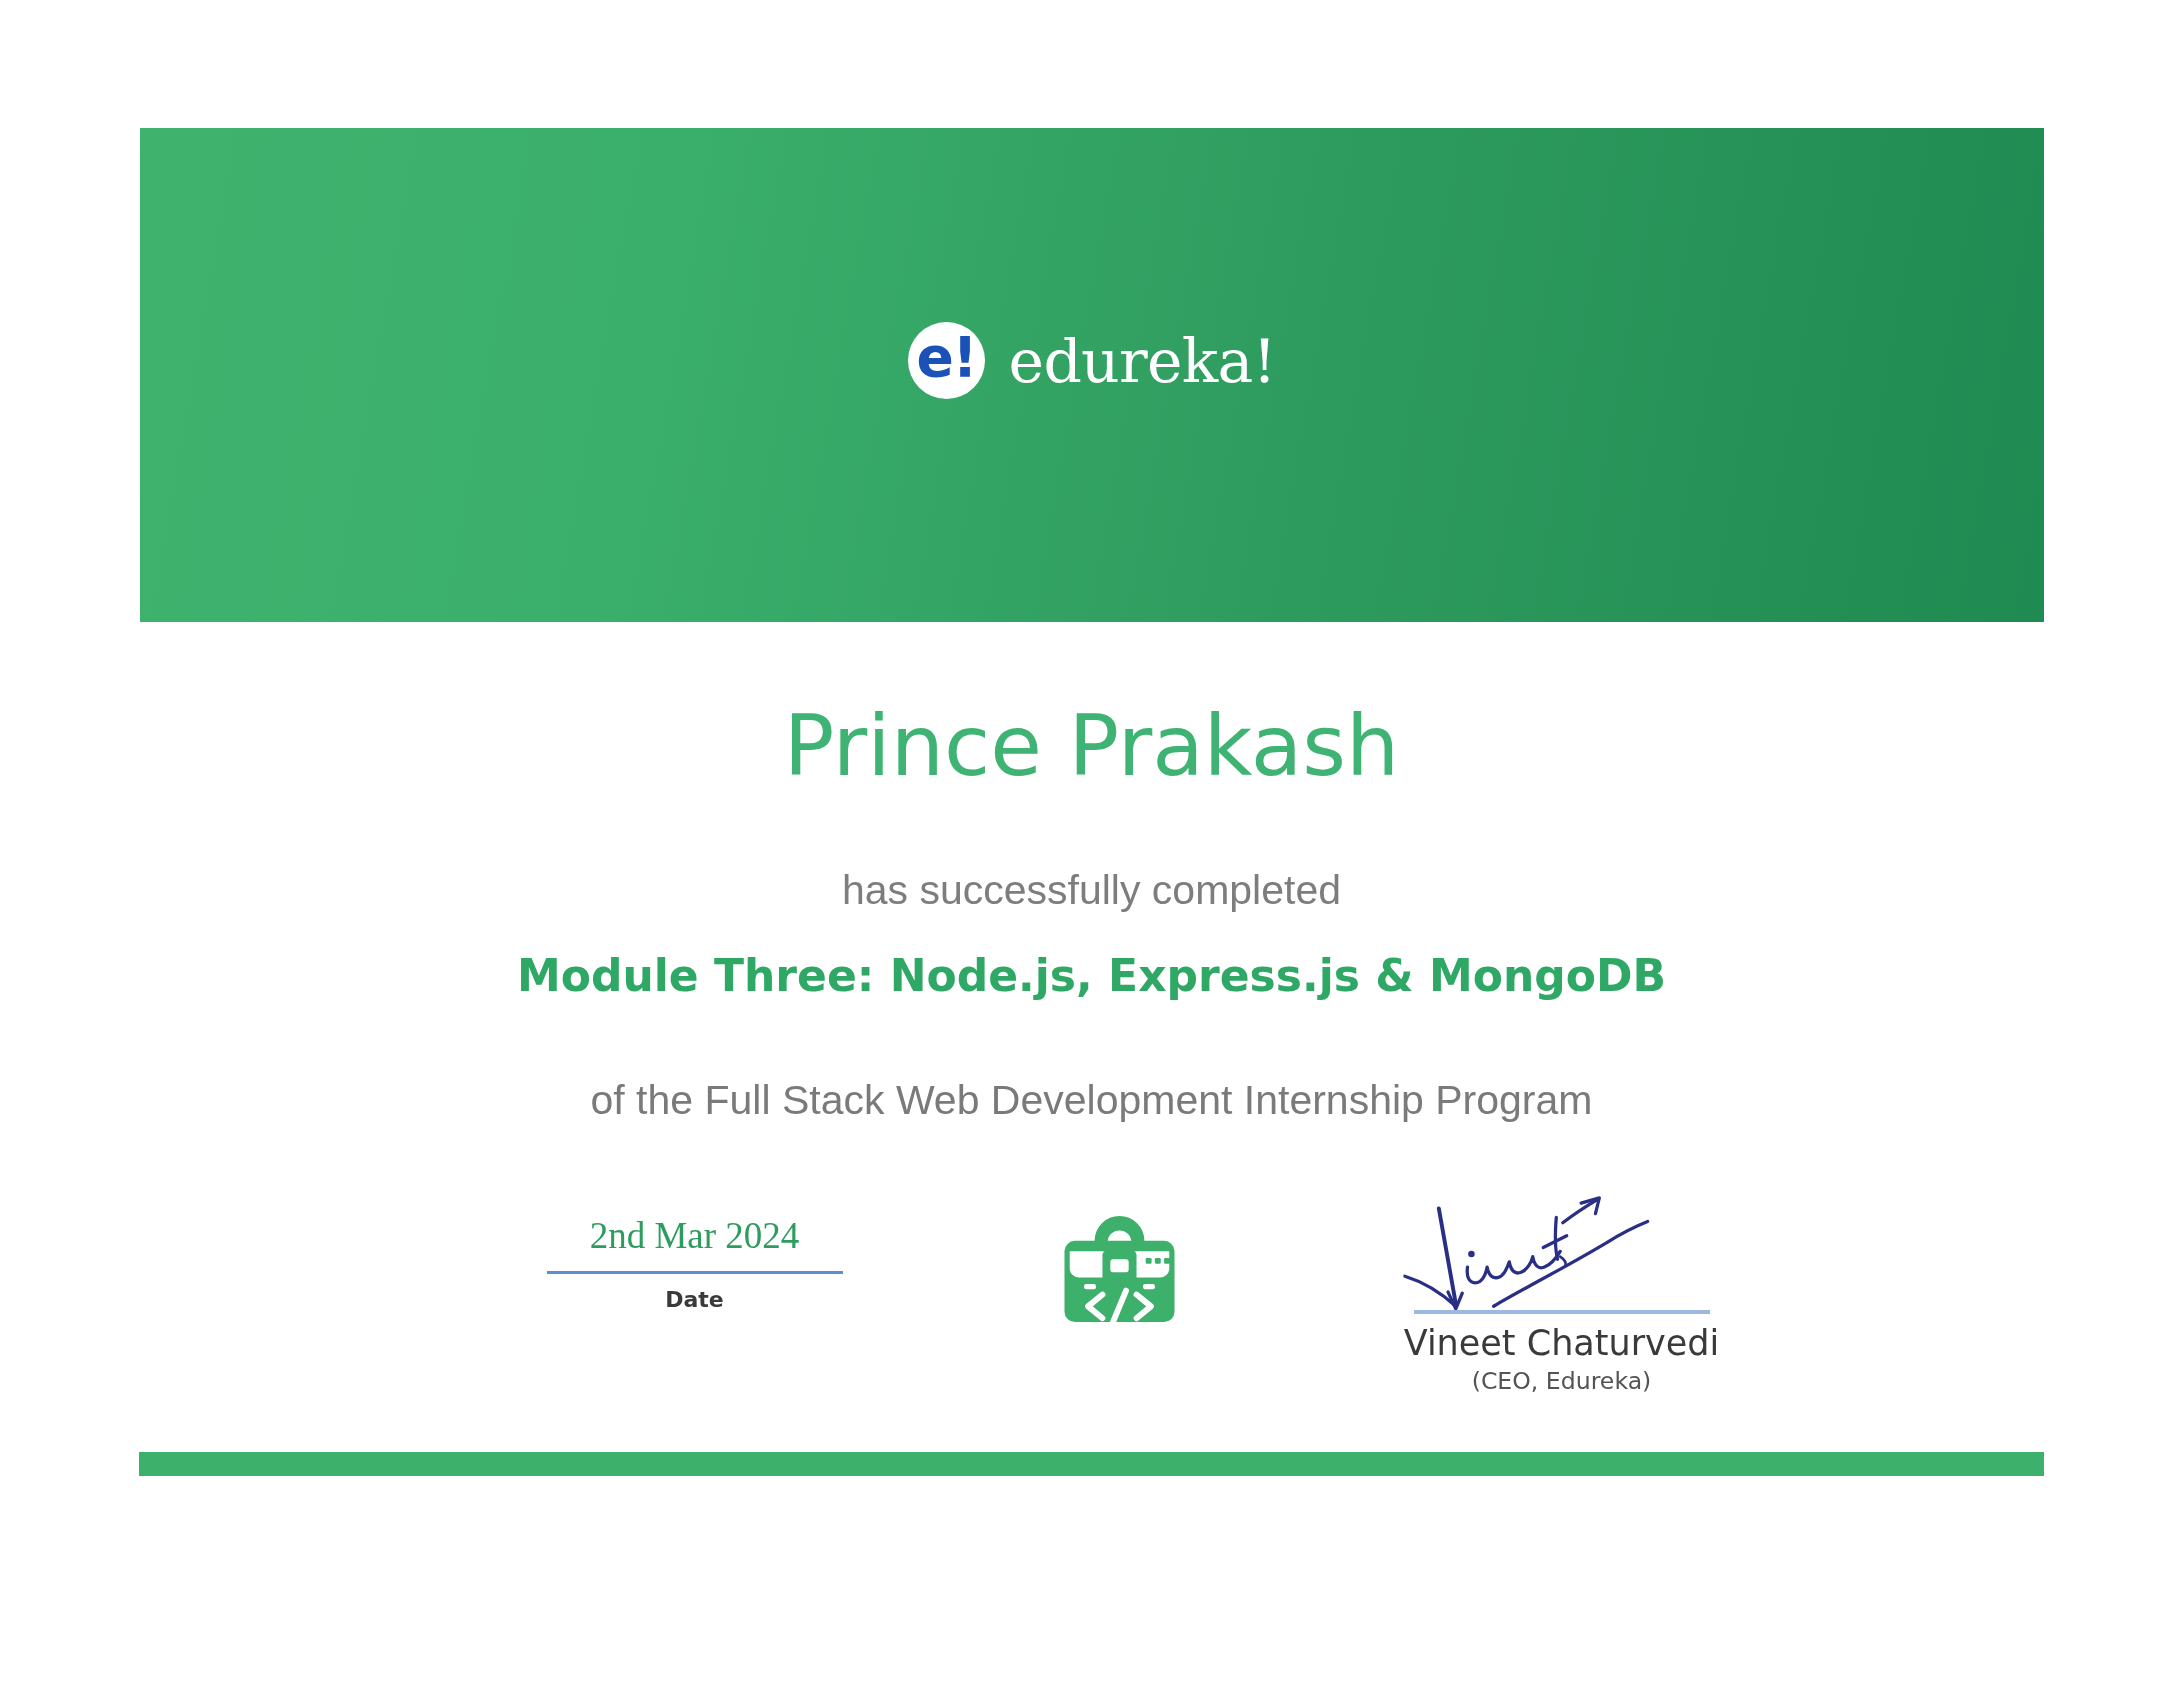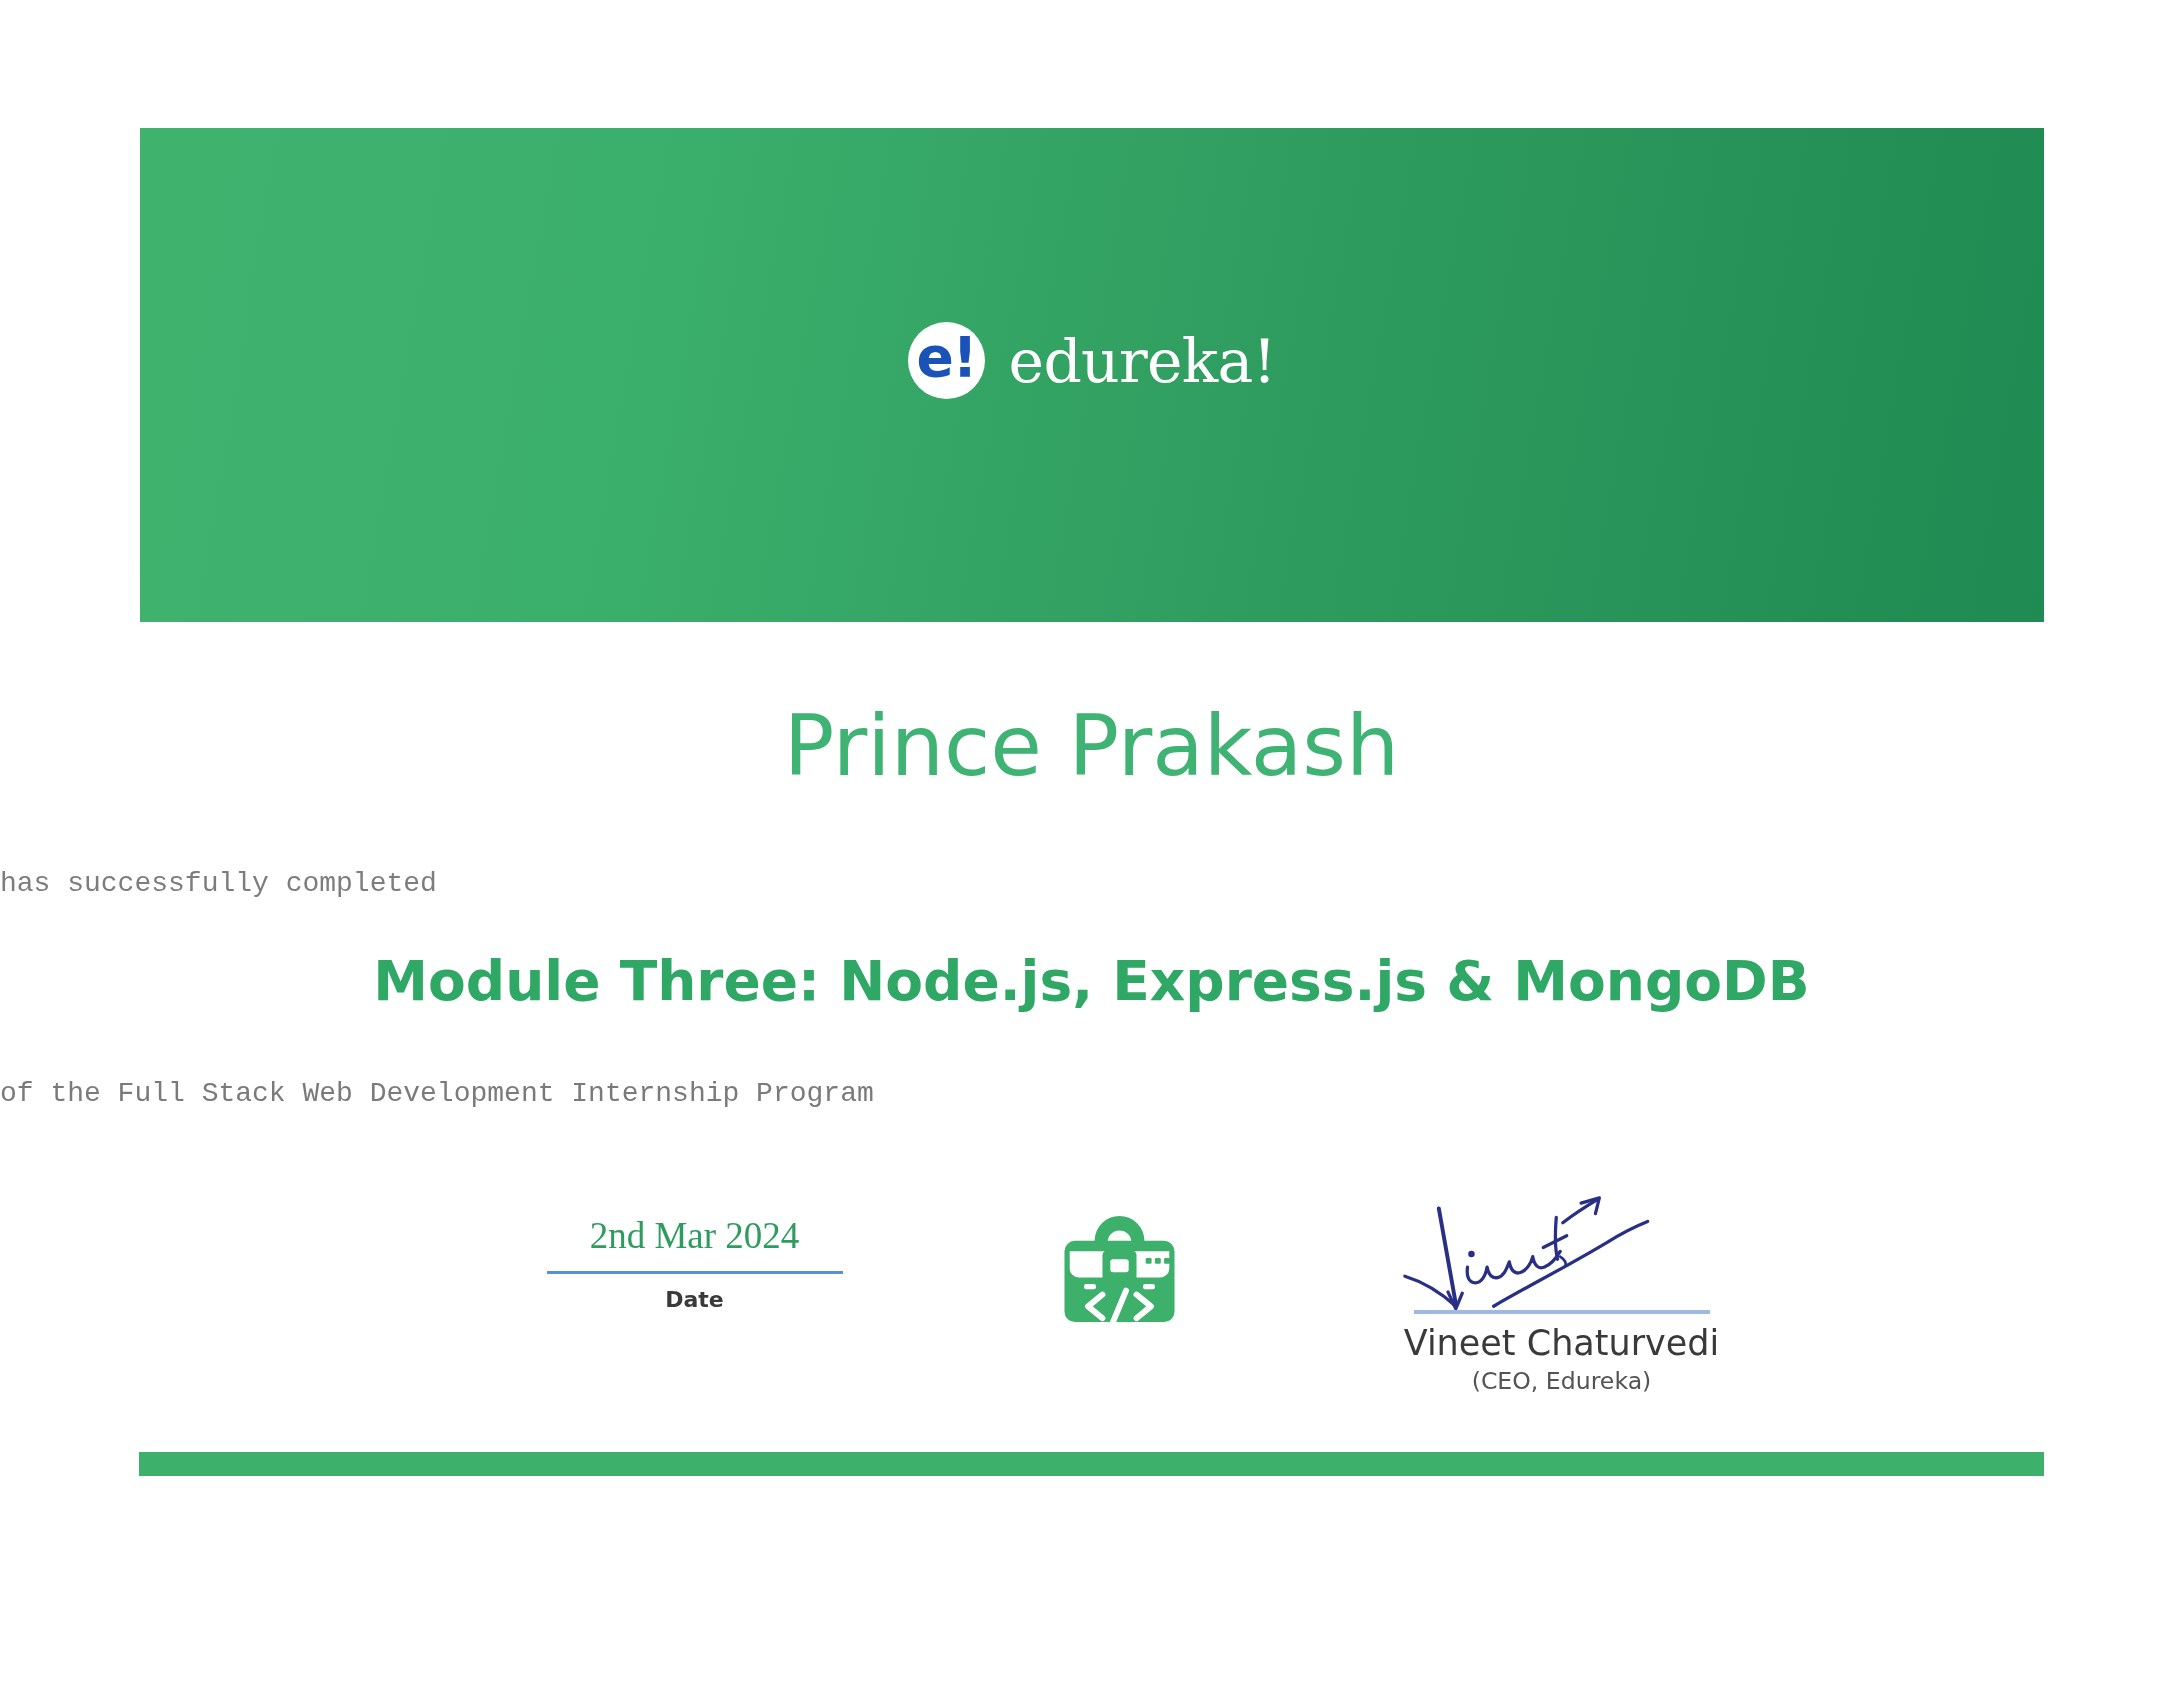--- a/index.html
+++ b/index.html
@@ -90,36 +90,37 @@
     text-align: center;
     color: #3FB373;
     font-size: 84px;
     line-height: 1;
     font-family: "DejaVu Sans", sans-serif;
   }
   .subtitle-line {
     position: absolute;
     left: 0;
     width: 100%;
+    text-align: center;
     color: #7D7D7D;
-    font-size: 28px;
-    line-height: 1;
-    font-family: Liberation Mono, monospace;
+    font-size: 41px;
+    line-height: 1;
+    font-family: Liberation Sans, sans-serif;
   }
   .line-completed { top: 870px; }
   .line-program   { top: 1080px; color: #7A7A7A; }
 
   .module-line {
     position: absolute;
     top: 954px;
     left: 0;
     width: 100%;
     text-align: center;
     color: #2FA866;
-    font-size: 55px;
+    font-size: 44px;
     font-weight: bold;
     line-height: 1;
     font-family: "DejaVu Sans", sans-serif;
   }
 
   
   .footer {
     position: absolute;
     top: 1199px;
     left: 140px;

